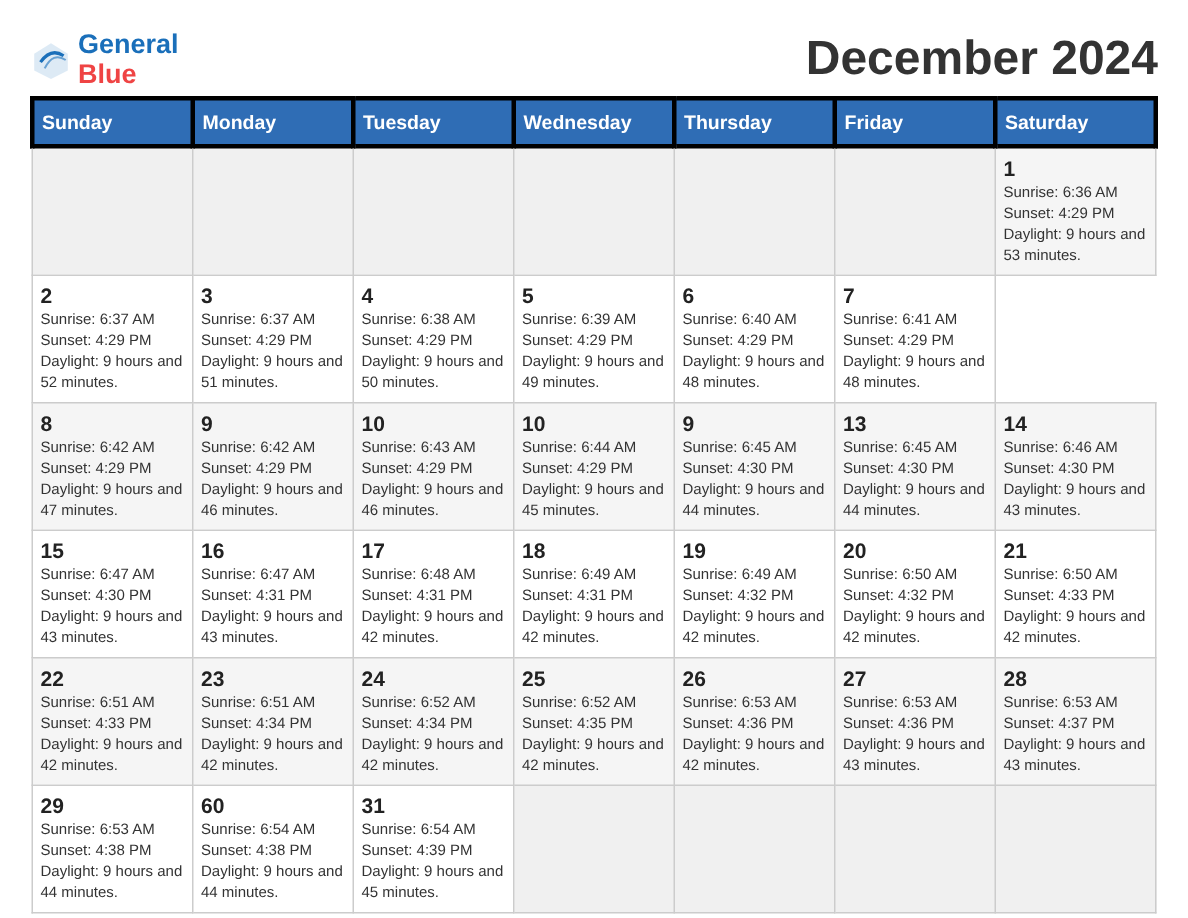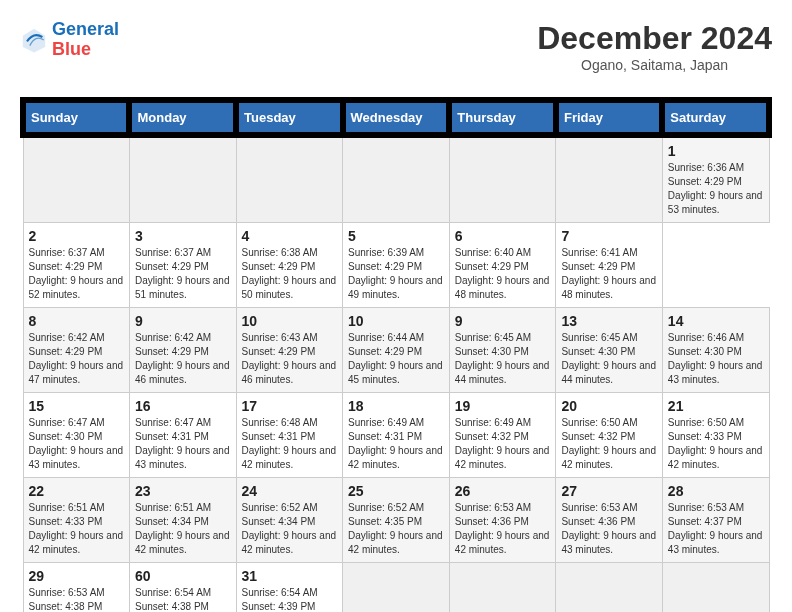--- a/index.html
+++ b/index.html
@@ -7,21 +7,21 @@
       font-family: Arial, sans-serif;
       background: #fff;
       width: 792px;
       min-height: 612px;
       padding: 20px;
     }
     .header {
       display: flex;
       justify-content: space-between;
       align-items: flex-start;
-      margin-bottom: 24px;
+      margin-bottom: 4px;
     }
     .logo {
       display: flex;
       align-items: center;
       gap: 4px;
     }
     .logo-text {
       font-size: 18px;
       font-weight: bold;
       color: #333;
@@ -51,21 +51,21 @@
       border-collapse: collapse;
       font-size: 11px;
     }
     .calendar thead tr th {
       background-color: #2f6db5;
       color: white;
       padding: 7px 5px;
       text-align: left;
       font-size: 13px;
       font-weight: bold;
-      border: 6px solid #000000;
+      border: 3px solid #000000;
     }
     .calendar tbody tr td {
       vertical-align: top;
       padding: 5px;
       border: 1px solid #ccc;
       width: 107px;
       min-height: 80px;
       background: #fff;
     }
     .calendar tbody tr:nth-child(odd) td {
@@ -100,21 +100,20 @@
       <path d="M10,22 Q20,8 32,16" stroke="#1a6fba" stroke-width="3" fill="none"></path>
       <path d="M14,28 Q22,12 34,20" stroke="#1a6fba" stroke-width="2" fill="none" opacity="0.6"></path>
     </svg>
     <div class="logo-text">
       <div><span>General</span></div>
       <div><span style="color:#ef4444">Blue</span></div>
     </div>
   </div>
   <div class="title-area">
     <div class="month-title">December 2024</div>
-    <div class="subtitle">Ogano, Saitama, Japan</div>
   </div>
 </div>
 
 <table class="calendar">
   <thead>
     <tr>
     <th>Sunday</th>
         <th>Monday</th>
         <th>Tuesday</th>
         <th>Wednesday</th>

